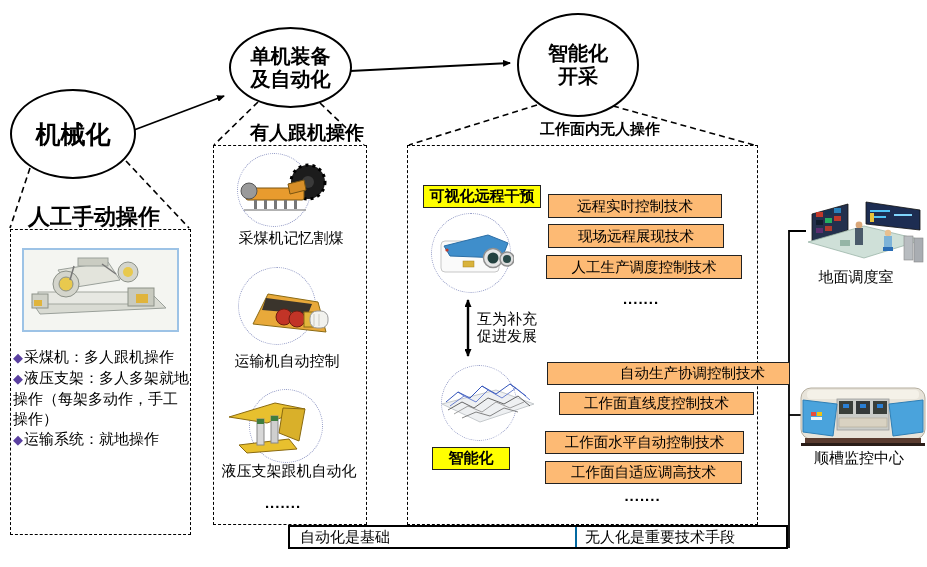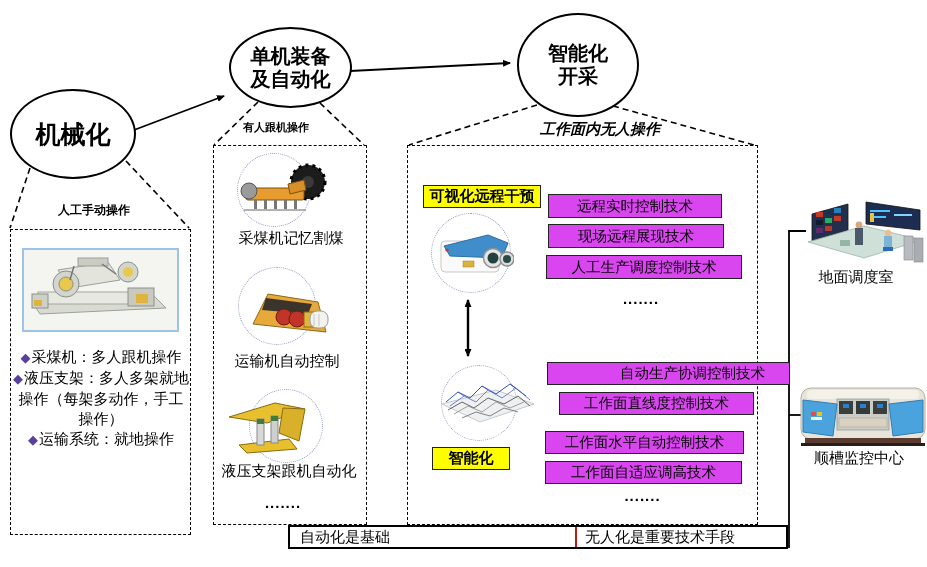--- a/index.html
+++ b/index.html
@@ -8,38 +8,38 @@
     font-family:"Liberation Sans","DejaVu Sans",sans-serif;color:#000;
   }
   .ellipse{
     position:absolute;border:2px solid #000;border-radius:50%;background:#fff;
     display:flex;align-items:center;justify-content:center;text-align:center;
     font-weight:bold;z-index:4;line-height:1.15;
   }
   .dash-box{position:absolute;border:1.5px dashed #000;background:transparent;z-index:1;}
   .sec-title{position:absolute;font-weight:bold;text-align:center;z-index:4;}
   .tech-box{
-    position:absolute;border:1.5px solid #222;background:#d946ef;display:flex;
+    position:absolute;border:1.5px solid #222;background:#fdba74;display:flex;
     align-items:center;justify-content:center;font-size:14.5px;z-index:4;white-space:nowrap;
   }
   .hl{background:#ffff00;font-weight:bold;}
   .dot-circle{position:absolute;border:1.5px dotted #8f97c4;border-radius:50%;z-index:2;}
   .img-label{position:absolute;font-size:15px;text-align:center;z-index:4;white-space:nowrap;}
   .dots{position:absolute;font-weight:bold;font-size:15px;letter-spacing:1px;text-align:center;z-index:4;}
   .bullets{position:absolute;left:13px;top:347px;width:176px;font-size:15px;line-height:20px;z-index:4;}
-  .bullet-line{margin:0;text-align:center;}
+  .bullet-line{margin:0;}
   .bullet-glyph{color:#5a3fa0;font-size:13px;margin-right:1px;}
   .photo-frame{position:absolute;border:2px solid #9dc3e6;background:#f4f5f1;z-index:3;}
   .overlay{position:absolute;left:0;top:0;z-index:3;pointer-events:none;}
   .illus{position:absolute;z-index:3;}
   .bottom-bar{
     position:absolute;left:288px;top:525px;width:500px;height:24px;border:2px solid #000;
     display:flex;background:#fff;z-index:4;box-sizing:border-box;font-size:15px;
   }
-  .bottom-cell-l{width:287px;border-right:2px solid #b91c1c;display:flex;align-items:center;padding-left:10px;box-sizing:border-box;}
+  .bottom-cell-l{width:287px;border-right:2px solid #0369a1;display:flex;align-items:center;padding-left:10px;box-sizing:border-box;}
   .bottom-cell-r{flex:1;display:flex;align-items:center;padding-left:8px;}
 </style>
 </head>
 <body>
 
 <div id="canvas">
 
   <svg class="overlay" width="927" height="567">
     <defs>
       <marker id="ah" markerWidth="9" markerHeight="7" refX="7" refY="3.5" orient="auto" markerUnits="userSpaceOnUse">
@@ -71,23 +71,23 @@
   <div class="ellipse" style="left:10px;top:89px;width:122px;height:86px;font-size:25px;">
     <span>机械化</span>
   </div>
   <div class="ellipse" style="left:517px;top:13px;width:118px;height:100px;font-size:20px;">
     <span>
       <span style="display:block">智能化</span>
       <span style="display:block">开采</span>
     </span>
   </div>
 
-  <div class="sec-title" style="left:14px;top:202px;width:160px;font-size:12px;">人工手动操作</div>
-  <div class="sec-title" style="left:200px;top:120px;width:152px;font-size:11px;">有人跟机操作</div>
-  <div class="sec-title" style="left:495px;top:120px;width:210px;font-size:15px;font-style:italic;">工作面内无人操作</div>
+  <div class="sec-title" style="left:14px;top:202px;width:160px;font-size:22px;">人工手动操作</div>
+  <div class="sec-title" style="left:231px;top:120px;width:152px;font-size:19px;">有人跟机操作</div>
+  <div class="sec-title" style="left:495px;top:120px;width:210px;font-size:15px;">工作面内无人操作</div>
 
   <div class="dash-box" style="left:10px;top:229px;width:179px;height:304px;"></div>
   <div class="dash-box" style="left:213px;top:145px;width:152px;height:378px;"></div>
   <div class="dash-box" style="left:407px;top:145px;width:349px;height:378px;"></div>
 
   <div class="photo-frame" style="left:22px;top:248px;width:153px;height:80px;">
     <svg width="149" height="76" viewBox="0 0 149 76">
       <rect x="0" y="0" width="149" height="76" fill="#f4f5f1"></rect>
       <polygon points="8,52 130,46 142,58 16,64" fill="#d9dbd3" stroke="#9aa09a" stroke-width="1"></polygon>
       <rect x="14" y="42" width="96" height="12" fill="#e7e8e2" stroke="#a3a8a0" stroke-width="1"></rect>
@@ -168,20 +168,24 @@
     <rect x="5" y="13" width="58" height="31" rx="4" fill="#fafafa" stroke="#c7c7c7" stroke-width="1"></rect>
     <path d="M8,18 L52,7 L72,15 L66,30 L14,28 Z" fill="#3f8ecb" stroke="#2b6ea6" stroke-width="1"></path>
     <circle cx="57" cy="30" r="9.5" fill="#e6e6e6" stroke="#909090" stroke-width="1.5"></circle>
     <circle cx="57" cy="30" r="5.5" fill="#23413f"></circle>
     <circle cx="71" cy="31" r="7" fill="#dddddd" stroke="#909090" stroke-width="1.5"></circle>
     <circle cx="71" cy="31" r="4" fill="#2a4a48"></circle>
     <rect x="27" y="33" width="11" height="6" fill="#d9b33c" stroke="#a8821f" stroke-width="0.5"></rect>
     <circle cx="11" cy="22" r="1.6" fill="#c0392b"></circle>
   </svg>
 
+  <div class="img-label" style="left:477px;top:310px;width:66px;text-align:left;line-height:17px;">
+    <span style="display:block">互为补充</span>
+    <span style="display:block">促进发展</span>
+  </div>
 
   <div class="dot-circle" style="left:441px;top:365px;width:74px;height:74px;"></div>
   <svg class="illus" style="left:438px;top:370px;" width="100" height="60" viewBox="0 0 100 60">
     <polygon points="4,34 58,20 96,34 42,52" fill="#eef0f2" stroke="#c5c9cc" stroke-width="1"></polygon>
     <path d="M8,32 L20,22 L32,28 L44,16 L58,24 L72,14 L88,26" fill="none" stroke="#3355bb" stroke-width="1"></path>
     <path d="M12,36 L26,26 L38,32 L50,20 L64,28 L78,18 L92,30" fill="none" stroke="#4a66c8" stroke-width="0.8"></path>
     <path d="M20,22 L26,26 M44,16 L50,20 M72,14 L78,18" stroke="#3355bb" stroke-width="0.7"></path>
     <path d="M10,40 L24,32 L36,38 L50,28 L66,34 L80,26 L92,36" fill="none" stroke="#555" stroke-width="0.9"></path>
     <path d="M16,44 L30,36 L44,42 L58,32 L72,38 L86,32" fill="none" stroke="#888" stroke-width="0.8"></path>
     <path d="M24,48 L38,42 L52,46 L66,38 L80,42" fill="none" stroke="#666" stroke-width="0.8"></path>

